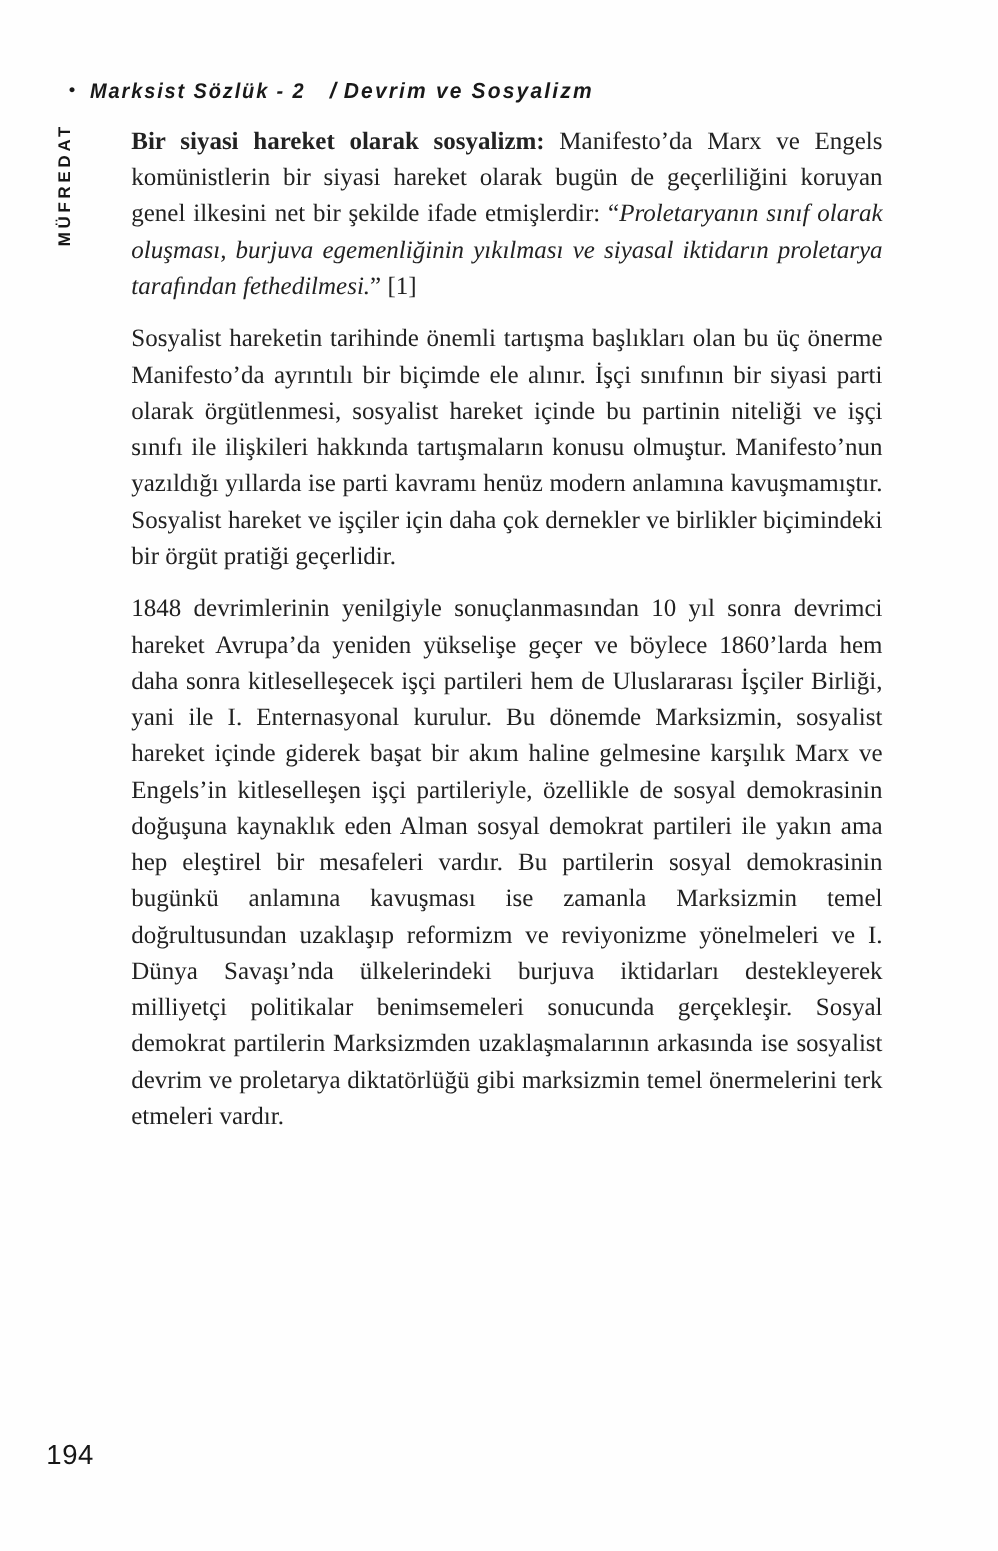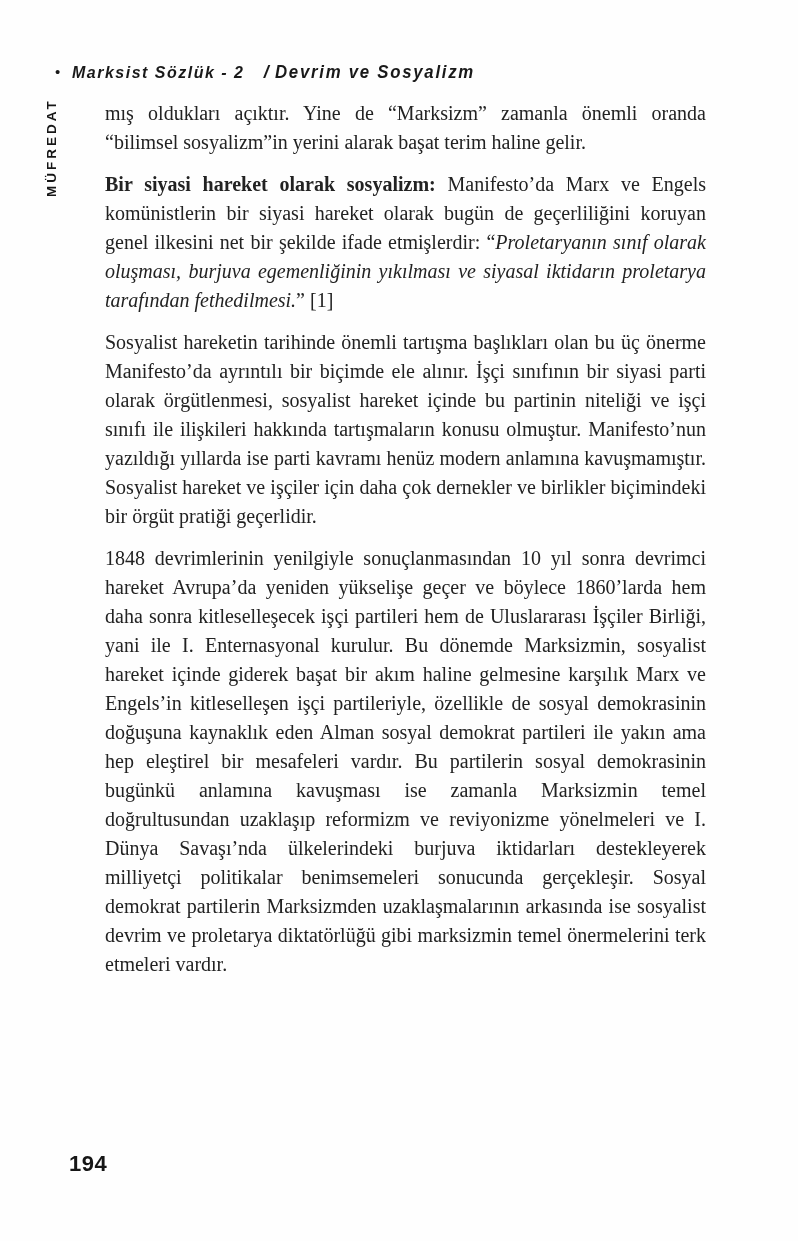--- a/index.html
+++ b/index.html
@@ -83,43 +83,41 @@
   }
   .para:last-child { margin-bottom: 0; }
   .para .bold   { font-weight: bold; }
   .para .italic { font-style: italic; }
   
   .page-number {
     position: absolute;
     left: 37px;
     top: 1151px;
     font-family: "Liberation Sans", sans-serif;
-    font-weight: bold;
+    font-weight: normal;
     font-size: 22px;
     letter-spacing: 0.5px;
     color: #161616;
-    margin-left: 32px;
   }
 </style>
 </head>
 <body>
 
 <div class="page">
 
   <div class="running-head">
     <span class="bullet">•</span>
     <span class="series">Marksist Sözlük - 2</span>
     <span class="sep">/</span>
     <span class="section">Devrim ve Sosyalizm</span>
   </div>
 
   <div class="margin-label">MÜFREDAT</div>
 
   <div class="body-text">
-      <p class="para"><span class="regular">mış oldukları açıktır. Yine de “Marksizm” zamanla önemli oranda “bilimsel sosyalizm”in yerini alarak başat terim haline gelir.</span></p>
       <p class="para"><span class="bold">Bir siyasi hareket olarak sosyalizm: </span><span class="regular">Manifesto’da Marx ve Engels komünistlerin bir siyasi hareket olarak bugün de geçerliliğini koruyan genel ilkesini net bir şekilde ifade etmişlerdir: “</span><span class="italic">Proletaryanın sınıf olarak oluşması, burjuva egemenliğinin yıkılması ve siyasal iktidarın proletarya tarafından fethedilmesi.</span><span class="regular">” [1]</span></p>
       <p class="para"><span class="regular">Sosyalist hareketin tarihinde önemli tartışma başlıkları olan bu üç önerme Manifesto’da ayrıntılı bir biçimde ele alınır. İşçi sınıfının bir siyasi parti olarak örgütlenmesi, sosyalist hareket içinde bu partinin niteliği ve işçi sınıfı ile ilişkileri hakkında tartışmaların konusu olmuştur. Manifesto’nun yazıldığı yıllarda ise parti kavramı henüz modern anlamına kavuşmamıştır. Sosyalist hareket ve işçiler için daha çok dernekler ve birlikler biçimindeki bir örgüt pratiği geçerlidir.</span></p>
       <p class="para"><span class="regular">1848 devrimlerinin yenilgiyle sonuçlanmasından 10 yıl sonra devrimci hareket Avrupa’da yeniden yükselişe geçer ve böylece 1860’larda hem daha sonra kitleselleşecek işçi partileri hem de Uluslararası İşçiler Birliği, yani ile I. Enternasyonal kurulur. Bu dönemde Marksizmin, sosyalist hareket içinde giderek başat bir akım haline gelmesine karşılık Marx ve Engels’in kitleselleşen işçi partileriyle, özellikle de sosyal demokrasinin doğuşuna kaynaklık eden Alman sosyal demokrat partileri ile yakın ama hep eleştirel bir mesafeleri vardır. Bu partilerin sosyal demokrasinin bugünkü anlamına kavuşması ise zamanla Marksizmin temel doğrultusundan uzaklaşıp reformizm ve reviyonizme yönelmeleri ve I. Dünya Savaşı’nda ülkelerindeki burjuva iktidarları destekleyerek milliyetçi politikalar benimsemeleri sonucunda gerçekleşir. Sosyal demokrat partilerin Marksizmden uzaklaşmalarının arkasında ise sosyalist devrim ve proletarya diktatörlüğü gibi marksizmin temel önermelerini terk etmeleri vardır.</span></p>
     </div>
 
   <div class="page-number">194</div>
 
 </div>
 
 </body></html>

